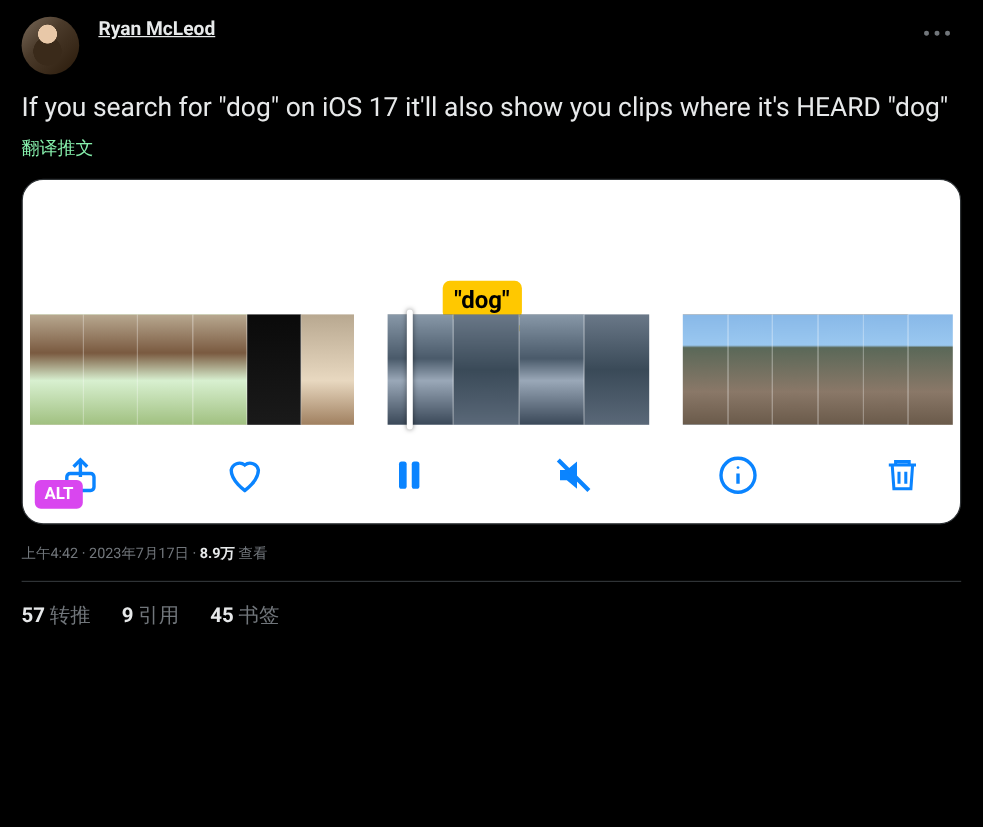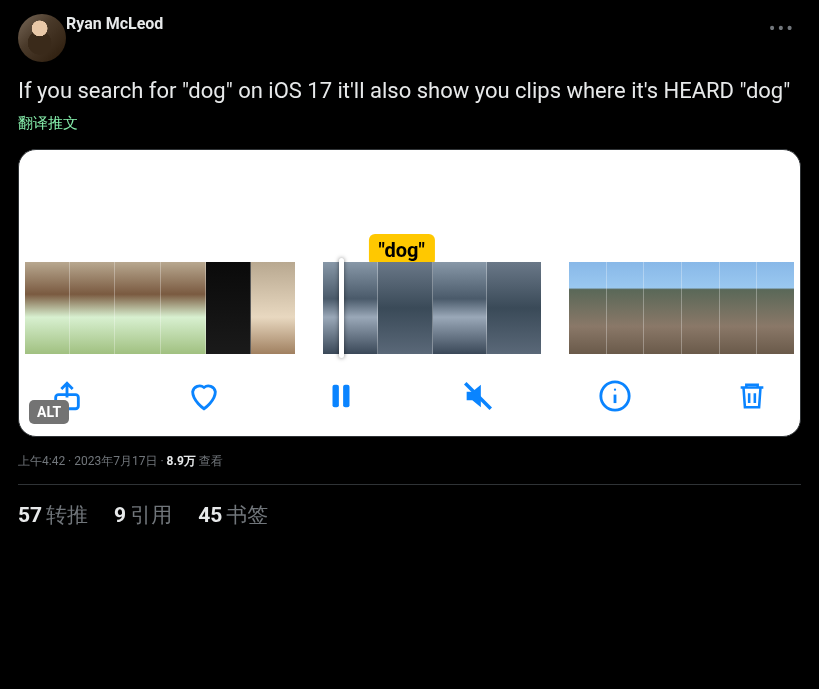--- a/index.html
+++ b/index.html
@@ -16,21 +16,21 @@
   .avatar {
     width: 48px; height: 48px; border-radius: 50%;
     background: linear-gradient(135deg, #7a6a5a 0%, #4a3a2a 40%, #2a1a0a 100%);
     position: relative; overflow: hidden; flex-shrink: 0;
   }
   .avatar::after {
     content: ""; position: absolute; inset: 0;
     background: radial-gradient(circle at 45% 30%, #e8c8a8 0%, #e8c8a8 18%, transparent 19%),
                 radial-gradient(circle at 45% 60%, #3a2a1a 0%, #3a2a1a 30%, transparent 31%);
   }
-  .name-block { margin-left: 0; line-height: 1.25; flex: 1; }
+  .name-block { margin-left: 16px; line-height: 1.25; flex: 1; text-decoration: underline; }
   .display-name { font-weight: 700; font-size: 16px; color: #e7e9ea; }
   .handle { color: #71767b; font-size: 16px; }
   .more-dots { color: #71767b; font-size: 20px; padding: 2px 6px; letter-spacing: 2px; }
 
   .tweet-text { margin-top: 14px; font-size: 22px; line-height: 1.35; color: #e7e9ea; }
   .translate { color: #86efac; font-size: 15px; margin-top: 8px; display: inline-block; }
 
   .media-card {
     margin-top: 16px;
     width: 100%;
@@ -112,42 +112,42 @@
     color: #0a84ff;
   }
   .tool-btn svg { width: 34px; height: 34px; stroke: #0a84ff; fill: none; stroke-width: 2; }
   .tool-btn.pause svg { fill: #0a84ff; stroke: none; }
   .tool-btn.mute svg { fill: #0a84ff; stroke: #0a84ff; }
   .tool-btn.trash svg { stroke-width: 1.8; }
 
   .alt-badge {
     position: absolute;
     left: 10px; bottom: 12px;
-    background: #737373;
+    background: #d946ef;
     color: #fff;
     font-weight: 700;
     font-size: 14px;
     padding: 4px 8px;
     border-radius: 5px;
   }
 
   .meta {
     color: #71767b;
     font-size: 12px;
     margin-top: 16px;
     padding-bottom: 14px;
     border-bottom: 1px solid #2f3336;
   }
   .meta .views-num { color: #e7e9ea; font-weight: 700; }
 
   .stats {
     display: flex;
     gap: 26px;
     padding: 16px 0;
-    font-size: 21px;
+    font-size: 17px;
     color: #71767b;
   }
   .stats .num { color: #e7e9ea; font-weight: 700; margin-right: 4px; }
 </style>
 </head>
 <body>
 
 <div class="tweet">
 
   <div class="head">

